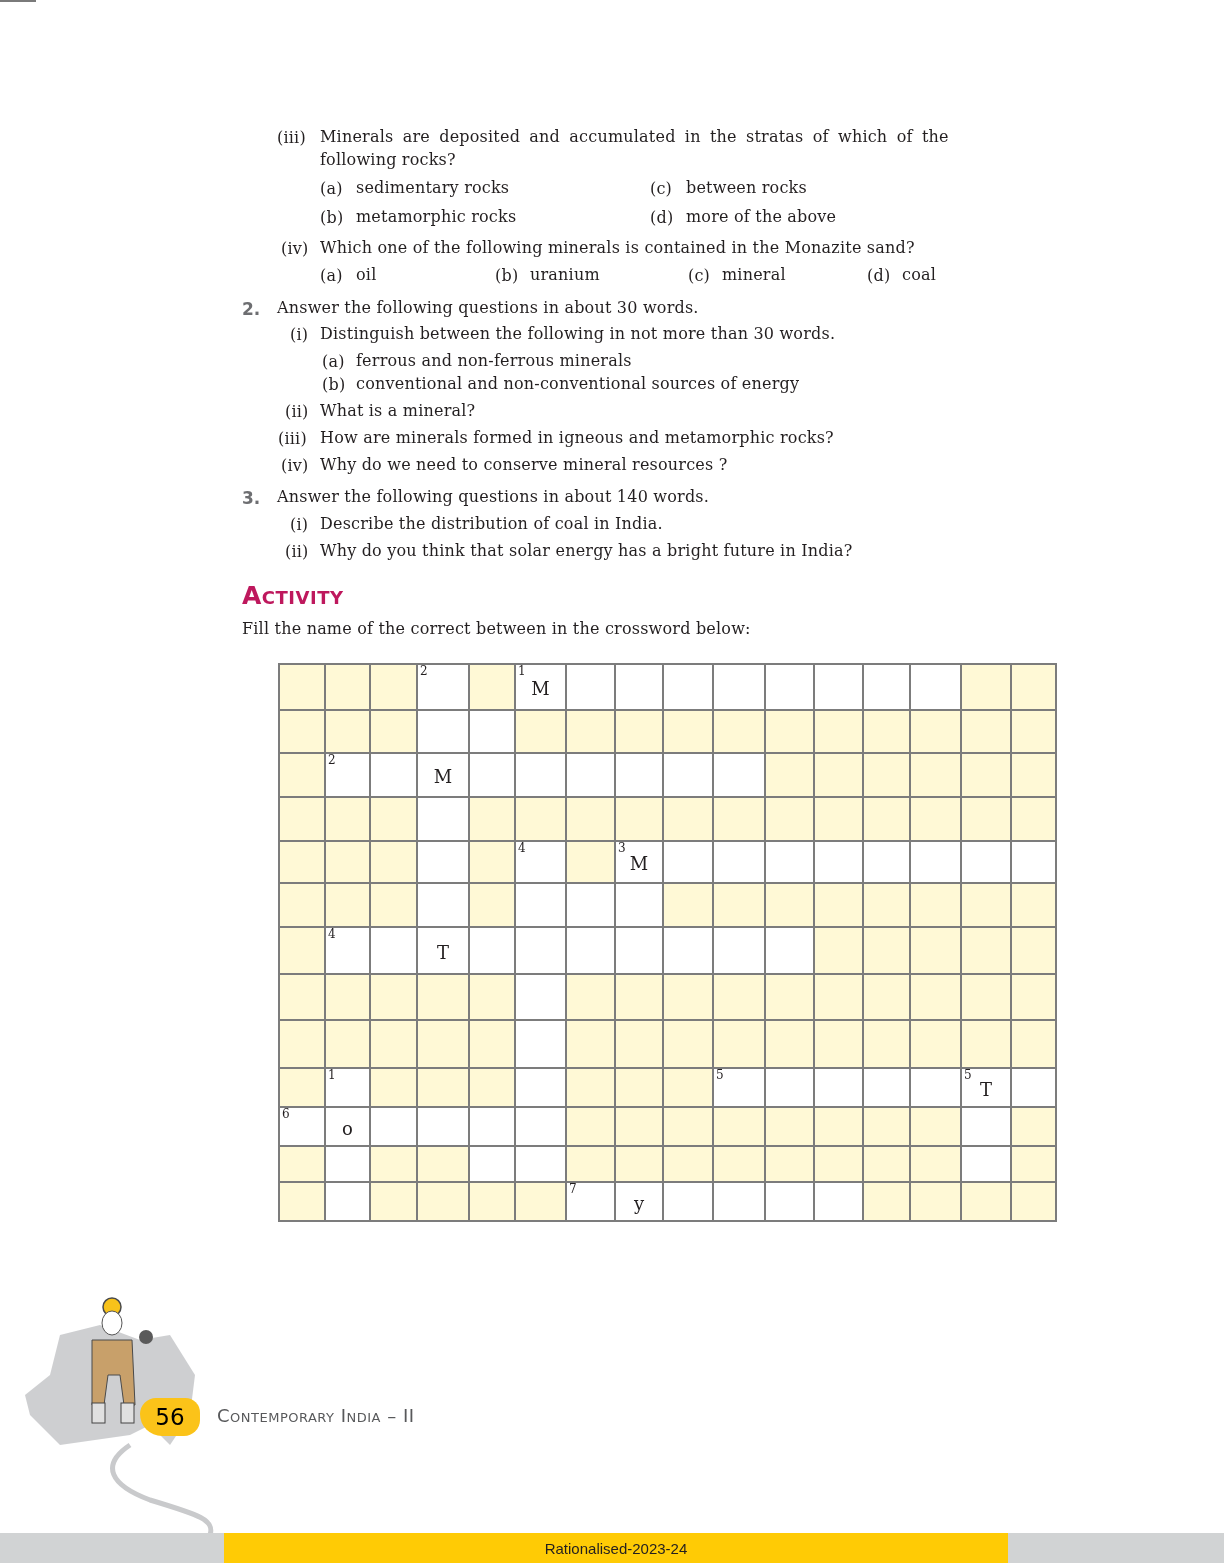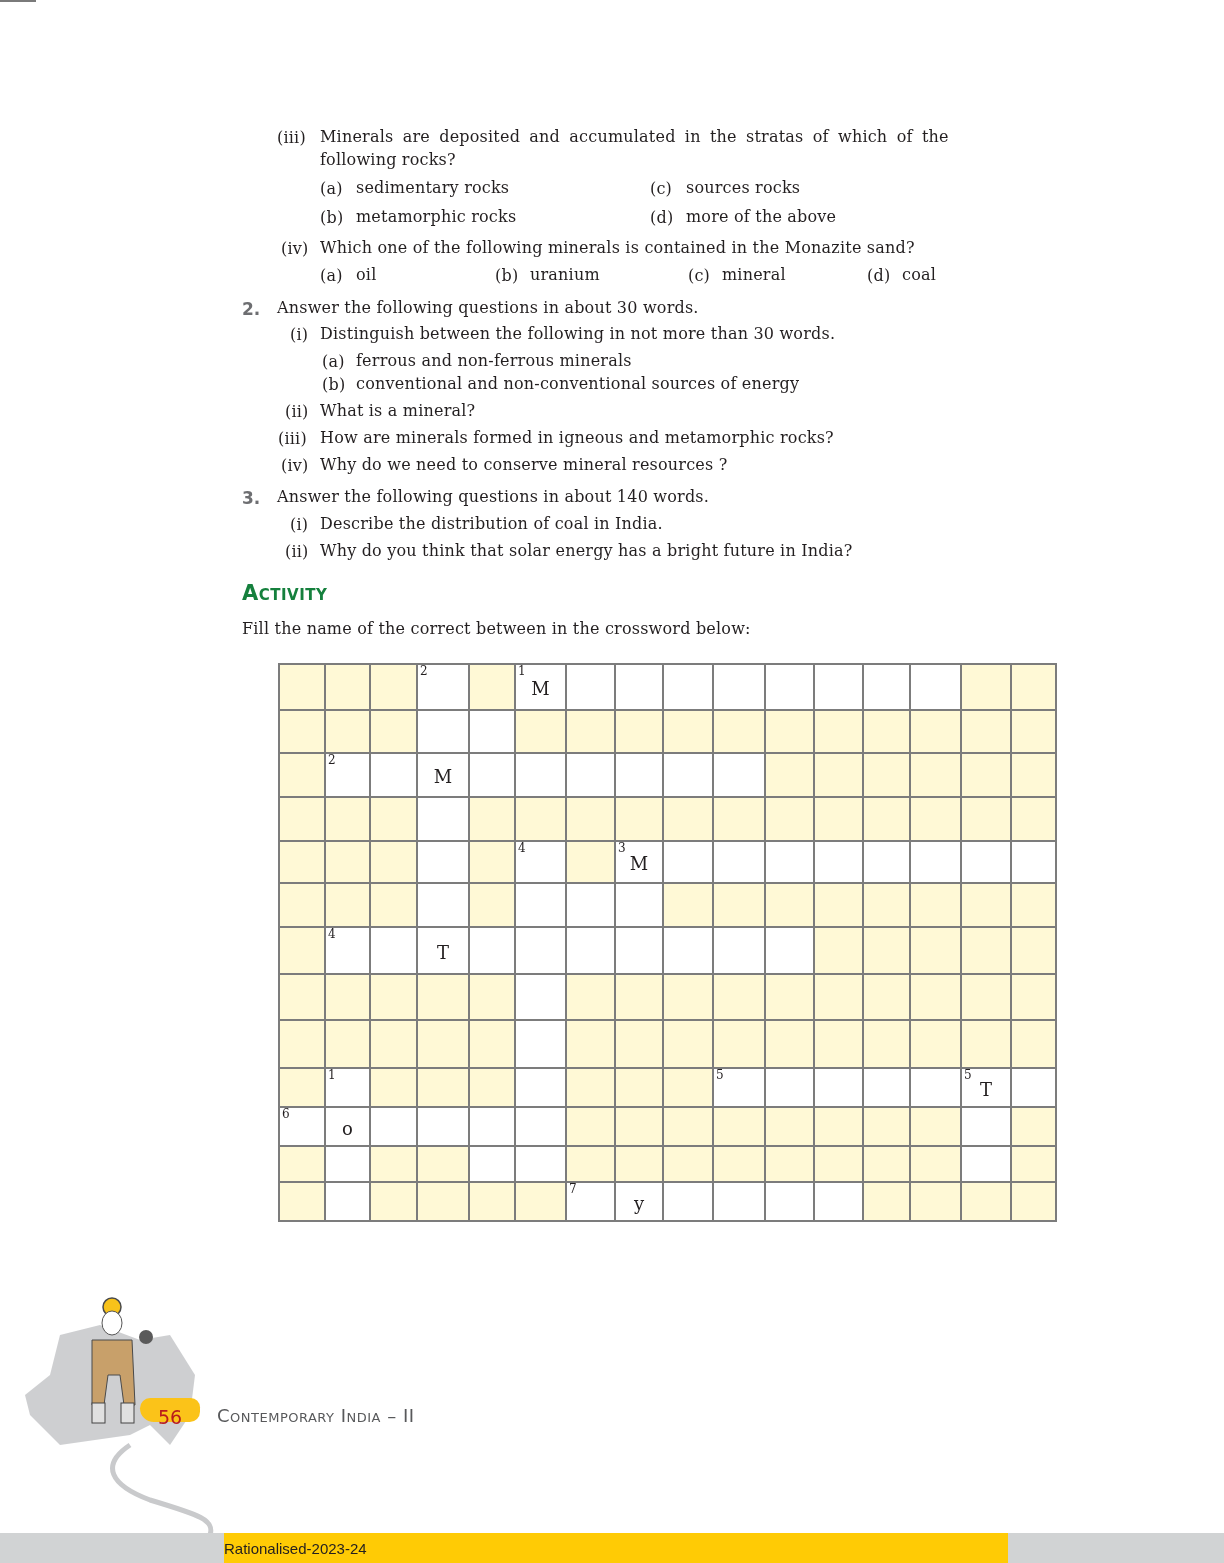--- a/index.html
+++ b/index.html
@@ -5,64 +5,64 @@
   html, body { margin:0; padding:0; }
   body {
     width:1224px; height:1563px; position:relative; overflow:hidden;
     background:#ffffff; font-family:"DejaVu Serif", serif; color:#231f20;
   }
   .topline { position:absolute; left:0; top:0; width:36px; height:2px; background:#7a7a7a; }
   .q { position:absolute; font-size:16px; line-height:22px; white-space:nowrap; letter-spacing:0.2px; }
   .bold-num { font-family:"DejaVu Sans", sans-serif; font-weight:bold; color:#6d6e71; font-size:17px; position:absolute; }
   .heading {
     position:absolute; left:242px; top:581px; font-family:"DejaVu Sans", sans-serif;
-    font-weight:bold; color:#15803d; font-size:21px; font-variant:small-caps; letter-spacing:0.5px;
+    font-weight:bold; color:#be185d; font-size:25px; font-variant:small-caps; letter-spacing:0.5px;
   }
   .grid {
     position:absolute; left:278px; top:663px;
     border:2px solid #7c7c7c; background:#7c7c7c;
     display:grid;
     grid-template-columns: 44px 43px 45px 50px 44px 49px 47px 46px 48px 50px 47px 47px 45px 49px 48px 43px;
     grid-template-rows: 44px 41px 42px 42px 40px 42px 45px 44px 46px 37px 37px 34px 37px;
     gap:2px;
   }
   .cell { position:relative; background:#fff9d6; }
   .cell.w { background:#ffffff; }
   .cell .n { position:absolute; left:2px; top:0px; font-size:12px; line-height:13px; font-family:"DejaVu Serif", serif; }
   .cell .l { position:absolute; left:0; right:0; top:50%; transform:translateY(-45%); text-align:center; font-size:18px; }
   .illus { position:absolute; left:20px; top:1295px; width:200px; height:240px; }
   .pagebadge {
-    position:absolute; left:140px; top:1398px; width:60px; height:24px; background:#fbc319;
-    border-radius:22px 20px 22px 30px; font-family:"DejaVu Sans", sans-serif; color:#b91c1c;
-    font-size:19px; text-align:center; line-height:38px;
+    position:absolute; left:140px; top:1398px; width:60px; height:38px; background:#fbc319;
+    border-radius:22px 20px 22px 30px; font-family:"DejaVu Sans", sans-serif; color:#000000;
+    font-size:23px; text-align:center; line-height:38px;
   }
   .booktitle {
     position:absolute; left:217px; top:1405px; font-family:"DejaVu Sans", sans-serif;
     font-variant:small-caps; color:#58595b; font-size:18px; letter-spacing:0.5px;
   }
   .footbar-grey { position:absolute; left:0; top:1533px; width:1224px; height:30px; background:#d1d3d4; }
   .footbar-yellow {
     position:absolute; left:224px; top:1533px; width:784px; height:30px; background:#ffcb05;
-    font-family:"Liberation Sans", sans-serif; font-size:15px; text-align:left; line-height:32px; color:#231f20;
+    font-family:"Liberation Sans", sans-serif; font-size:15px; text-align:center; line-height:32px; color:#231f20;
   }
 </style>
 </head>
 <body>
 
 <div class="topline"></div>
 
 <div>
   <span class="q" style="left:277px;top:127px;font-size:16px;">(iii)</span>
   <span class="q" style="left:320px;top:126px;word-spacing:4px;">Minerals are deposited and accumulated in the stratas of which of the</span>
   <span class="q" style="left:320px;top:149px;">following rocks?</span>
 
   <span class="q" style="left:320px;top:178px;font-size:16px;">(a)</span>
   <span class="q" style="left:356px;top:177px;">sedimentary rocks</span>
   <span class="q" style="left:650px;top:178px;font-size:16px;">(c)</span>
-  <span class="q" style="left:686px;top:177px;">sources rocks</span>
+  <span class="q" style="left:686px;top:177px;">between rocks</span>
   <span class="q" style="left:320px;top:207px;font-size:16px;">(b)</span>
   <span class="q" style="left:356px;top:206px;">metamorphic rocks</span>
   <span class="q" style="left:650px;top:207px;font-size:16px;">(d)</span>
   <span class="q" style="left:686px;top:206px;">more of the above</span>
 </div>
 
 <div>
   <span class="q" style="left:281px;top:238px;font-size:16px;">(iv)</span>
   <span class="q" style="left:320px;top:237px;">Which one of the following minerals is contained in the Monazite sand?</span>
   <span class="q" style="left:320px;top:265px;font-size:16px;">(a)</span>

